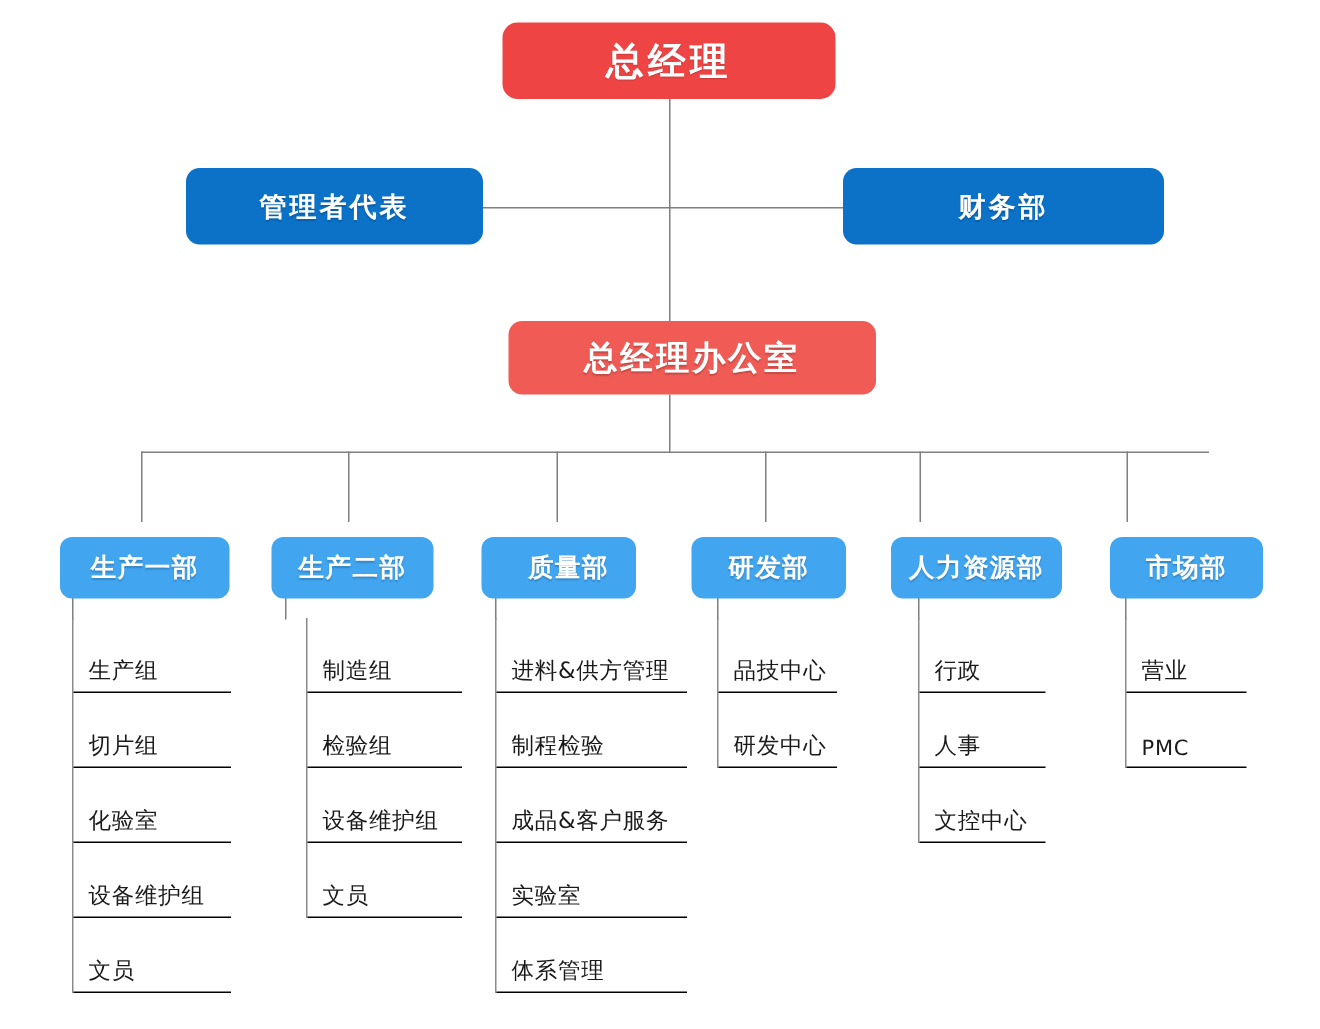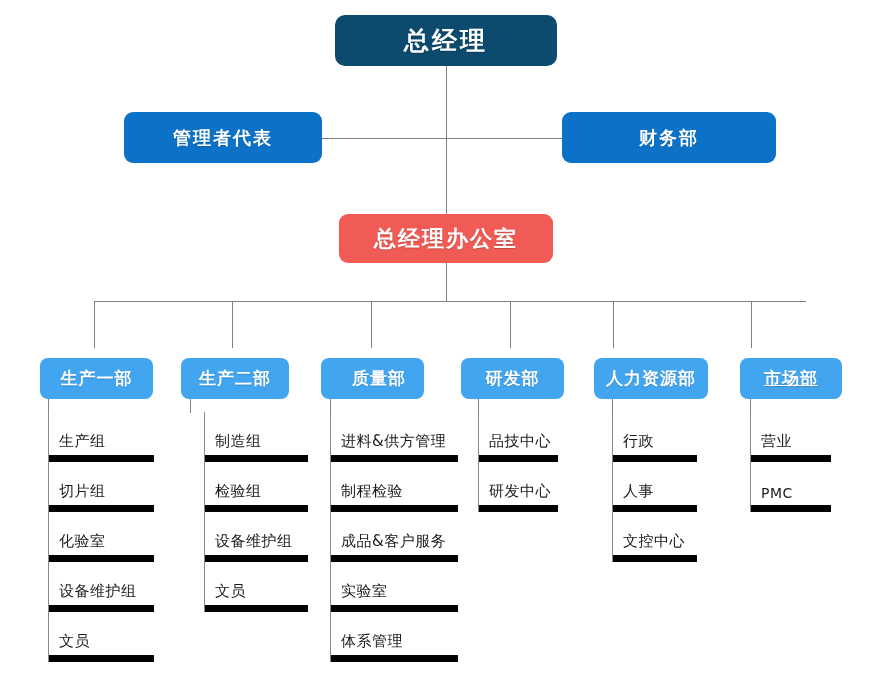--- a/index.html
+++ b/index.html
@@ -26,21 +26,21 @@
     align-items: center;
     justify-content: center;
     color: #ffffff;
     font-weight: bold;
     letter-spacing: 1px;
     border-radius: 8px;
     white-space: nowrap;
     text-shadow: 0 1px 1px rgba(0,0,0,0.18);
   }
   .node-top {
-    background: #0c4a6e;
+    background: #ef4444;
     border-radius: 10px;
     font-size: 25px;
     letter-spacing: 3px;
   }
   .node-side {
     background: #0C72C8;
     border-radius: 9px;
     font-size: 18px;
     letter-spacing: 2px;
   }
@@ -68,21 +68,21 @@
 
   
   .subcol {
     position: absolute;
     box-sizing: border-box;
     border-left: 1px solid #8a8a8a;
   }
   .subitem {
     position: relative;
     box-sizing: border-box;
-    border-bottom: 7px solid #000000;
+    border-bottom: 1px solid #000000;
     display: flex;
     align-items: flex-end;
     height: 50px;
     padding: 0 4px 4px 10px;
     font-size: 15px;
     color: #1a1a1a;
     white-space: nowrap;
     letter-spacing: 0.5px;
   }
   .subitem.latin { font-size: 14px; }
@@ -118,40 +118,40 @@
     <span>总经理</span>
   </div>
 
   <div class="node node-side" style="left:124px; top:112px; width:198px; height:51px;">
     <span>管理者代表</span>
   </div>
   <div class="node node-side" style="left:562px; top:112px; width:214px; height:51px;">
     <span>财务部</span>
   </div>
 
-  <div class="node node-office" style="left:339px; top:214px; width:214px; height:49px;text-align:center;">
+  <div class="node node-office" style="left:339px; top:214px; width:245px; height:49px;text-align:center;">
     <span>总经理办公室</span>
   </div>
 
   <div class="node node-dept" style="left:40px; top:348px; width:113px; height:41px;">
     <span>生产一部</span>
   </div>
   <div class="node node-dept" style="left:181px; top:348px; width:108px; height:41px;">
     <span>生产二部</span>
   </div>
   <div class="node node-dept" style="left:321px; top:348px; width:103px; height:41px;padding-left:13px;">
     <span>质量部</span>
   </div>
   <div class="node node-dept" style="left:461px; top:348px; width:103px; height:41px;">
     <span>研发部</span>
   </div>
   <div class="node node-dept" style="left:594px; top:348px; width:114px; height:41px;">
     <span>人力资源部</span>
   </div>
-  <div class="node node-dept" style="left:740px; top:348px; width:102px; height:41px;text-decoration:underline;">
+  <div class="node node-dept" style="left:740px; top:348px; width:102px; height:41px;">
     <span>市场部</span>
   </div>
 
   <div class="subcol" style="left:48px; top:412px; width:106px;">
     <div class="subitem">生产组</div>
     <div class="subitem">切片组</div>
     <div class="subitem">化验室</div>
     <div class="subitem">设备维护组</div>
     <div class="subitem">文员</div>
   </div>

